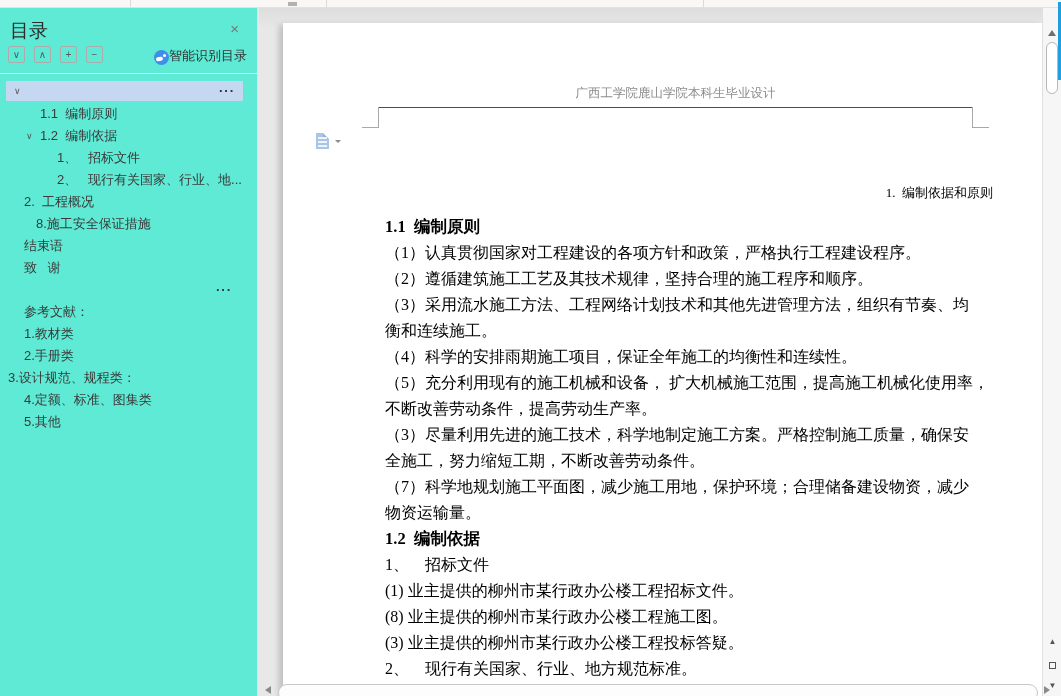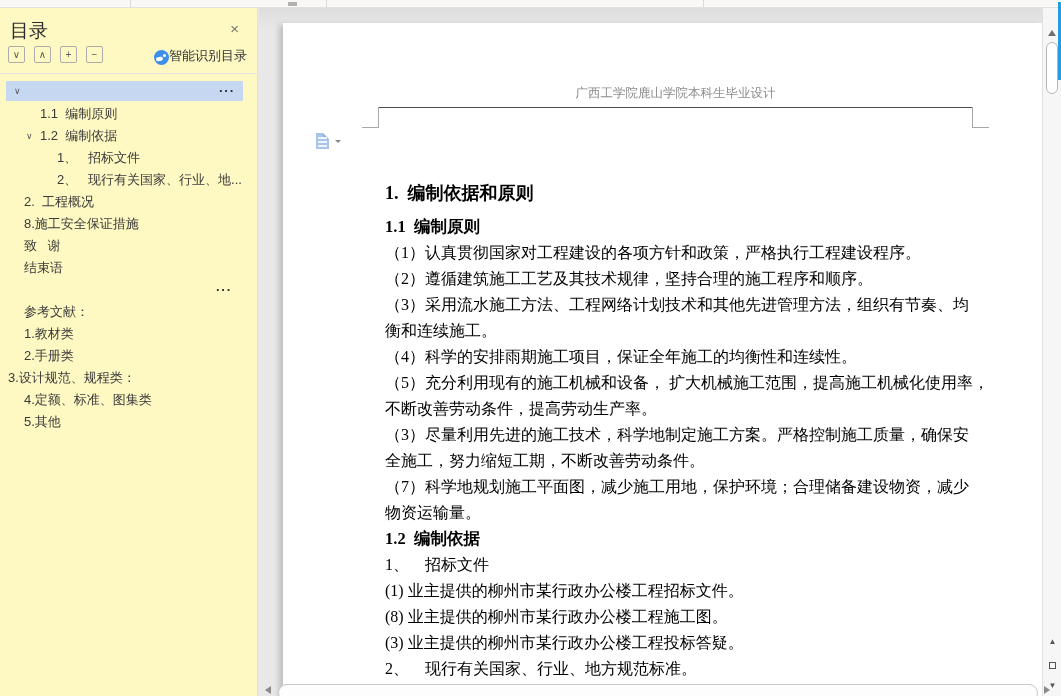--- a/index.html
+++ b/index.html
@@ -8,21 +8,21 @@
   #stage { position:relative; width:1061px; height:696px; background:#e8e8e8; }
 
   
   .top-strip { position:absolute; left:0; top:0; width:1061px; height:8px;
     background:#f9f8f7; border-bottom:1px solid #e3e1df; }
   .top-strip .vsep { position:absolute; top:0; width:1px; height:7px; background:#dcdad8; }
   .top-strip .grip { position:absolute; left:288px; top:2px; width:9px; height:4px; background:#b3b1af; }
 
   
   .sidebar { position:absolute; left:0; top:8px; width:258px; height:688px;
-    background:#fef9c3; border-right:1px solid #e2e0de; }
+    background:#5eead4; border-right:1px solid #e2e0de; }
   .sb-title { position:absolute; left:10px; top:10px; font-size:19px; color:#2b2b2b; }
   .sb-close { position:absolute; right:18px; top:12px; font-size:15px; color:#777; cursor:pointer; }
   .sb-tools { position:absolute; left:8px; top:38px; display:flex; gap:9px; }
   .sq-btn { width:17px; height:17px; border:1px solid #aeacaa; border-radius:2px;
     background:transparent; color:#5a5a5a; font-size:10px; line-height:15px;
     text-align:center; cursor:pointer; }
   .smart { position:absolute; right:10px; top:39px; display:flex; align-items:flex-end; cursor:pointer; }
   .smart-ico { width:15px; height:15px; border-radius:50%; background:#3f8fe8; position:relative; overflow:hidden; }
   .smart-ico:before { content:""; position:absolute; left:2px; top:7px; width:7px; height:4px;
     background:#fff; border-radius:2px; transform:rotate(-12deg); }
@@ -53,21 +53,21 @@
   .nav-ico-wrap { position:absolute; left:33px; top:110px; display:flex; align-items:center; gap:6px; cursor:pointer; }
   .doc-glyph { width:13px; height:16px; background:#aac4e8; position:relative; }
   .doc-glyph:before { content:""; position:absolute; right:0; top:0;
     border:3px solid #ffffff; border-left-color:#8fb2e0; border-bottom-color:#8fb2e0; }
   .doc-glyph:after { content:""; position:absolute; left:2px; top:4px; width:9px; height:1.5px;
     background:#eef4fc; box-shadow:0 4px 0 #eef4fc, 0 8px 0 #eef4fc; }
   .nav-caret { width:0; height:0; border:3.5px solid transparent; border-top-color:#8a8a8a; margin-top:3px; }
 
   .doc-text { position:absolute; left:102px; top:155px; width:608px; color:#000; }
   .dline { height:26px; line-height:26px; font-size:16px; white-space:pre; }
-  .dline.title { height:36px; line-height:30px; font-size:18px; font-weight:bold; text-align:left; }
+  .dline.title { height:36px; line-height:30px; font-size:13px; font-weight:normal; text-align:right; }
   .dline.h2 { font-weight:bold; font-size:16.5px; }
 
   
   .vscroll { position:absolute; right:0; top:8px; width:19px; height:688px;
     background:#f6f6f6; border-left:1px solid #e0e0e0; }
   .vs-up { position:absolute; left:5px; top:18px; width:0; height:0;
     border:4.5px solid transparent; border-bottom:6px solid #6f6f6f; cursor:pointer; }
   .vs-thumb { position:absolute; left:3px; top:34px; width:12px; height:52px;
     background:#ffffff; border:1px solid #b8b8b8; border-radius:6px; cursor:pointer; }
   .vs-btn { position:absolute; left:4px; width:11px; height:11px; font-size:8px; line-height:11px;
@@ -109,23 +109,23 @@
       <span class="smart-lbl">智能识别目录</span>
     </div>
     <div class="sb-divider"></div>
     <div class="toc-list">
         <div class="toc-row selected"><span class="toc-chev">∨</span><span class="toc-dots">···</span></div>
         <div class="toc-row"><span style="padding-left: 40px; display: inline-block;">1.1  编制原则</span></div>
         <div class="toc-row"><span class="toc-chev">∨</span><span style="padding-left: 40px; display: inline-block;">1.2  编制依据</span></div>
         <div class="toc-row"><span style="padding-left: 57px; display: inline-block;">1、   招标文件</span></div>
         <div class="toc-row"><span style="padding-left: 57px; display: inline-block;">2、   现行有关国家、行业、地...</span></div>
         <div class="toc-row"><span style="padding-left: 24px; display: inline-block;">2.  工程概况</span></div>
-        <div class="toc-row"><span style="padding-left: 24px; display: inline-block;">8.施工安全保证措施</span></div>
+        <div class="toc-row"><span style="padding-left: 36px; display: inline-block;">8.施工安全保证措施</span></div>
+        <div class="toc-row"><span style="padding-left: 24px; display: inline-block;">结束语</span></div>
         <div class="toc-row"><span style="padding-left: 24px; display: inline-block;">致   谢</span></div>
-        <div class="toc-row"><span style="padding-left: 24px; display: inline-block;">结束语</span></div>
         <div class="toc-row more-row">···</div>
         <div class="toc-row"><span style="padding-left: 24px; display: inline-block;">参考文献：</span></div>
         <div class="toc-row"><span style="padding-left: 24px; display: inline-block;">1.教材类</span></div>
         <div class="toc-row"><span style="padding-left: 24px; display: inline-block;">2.手册类</span></div>
         <div class="toc-row"><span style="padding-left: 8px; display: inline-block;">3.设计规范、规程类：</span></div>
         <div class="toc-row"><span style="padding-left: 24px; display: inline-block;">4.定额、标准、图集类</span></div>
         <div class="toc-row"><span style="padding-left: 24px; display: inline-block;">5.其他</span></div>
       </div>
   </div>
 

